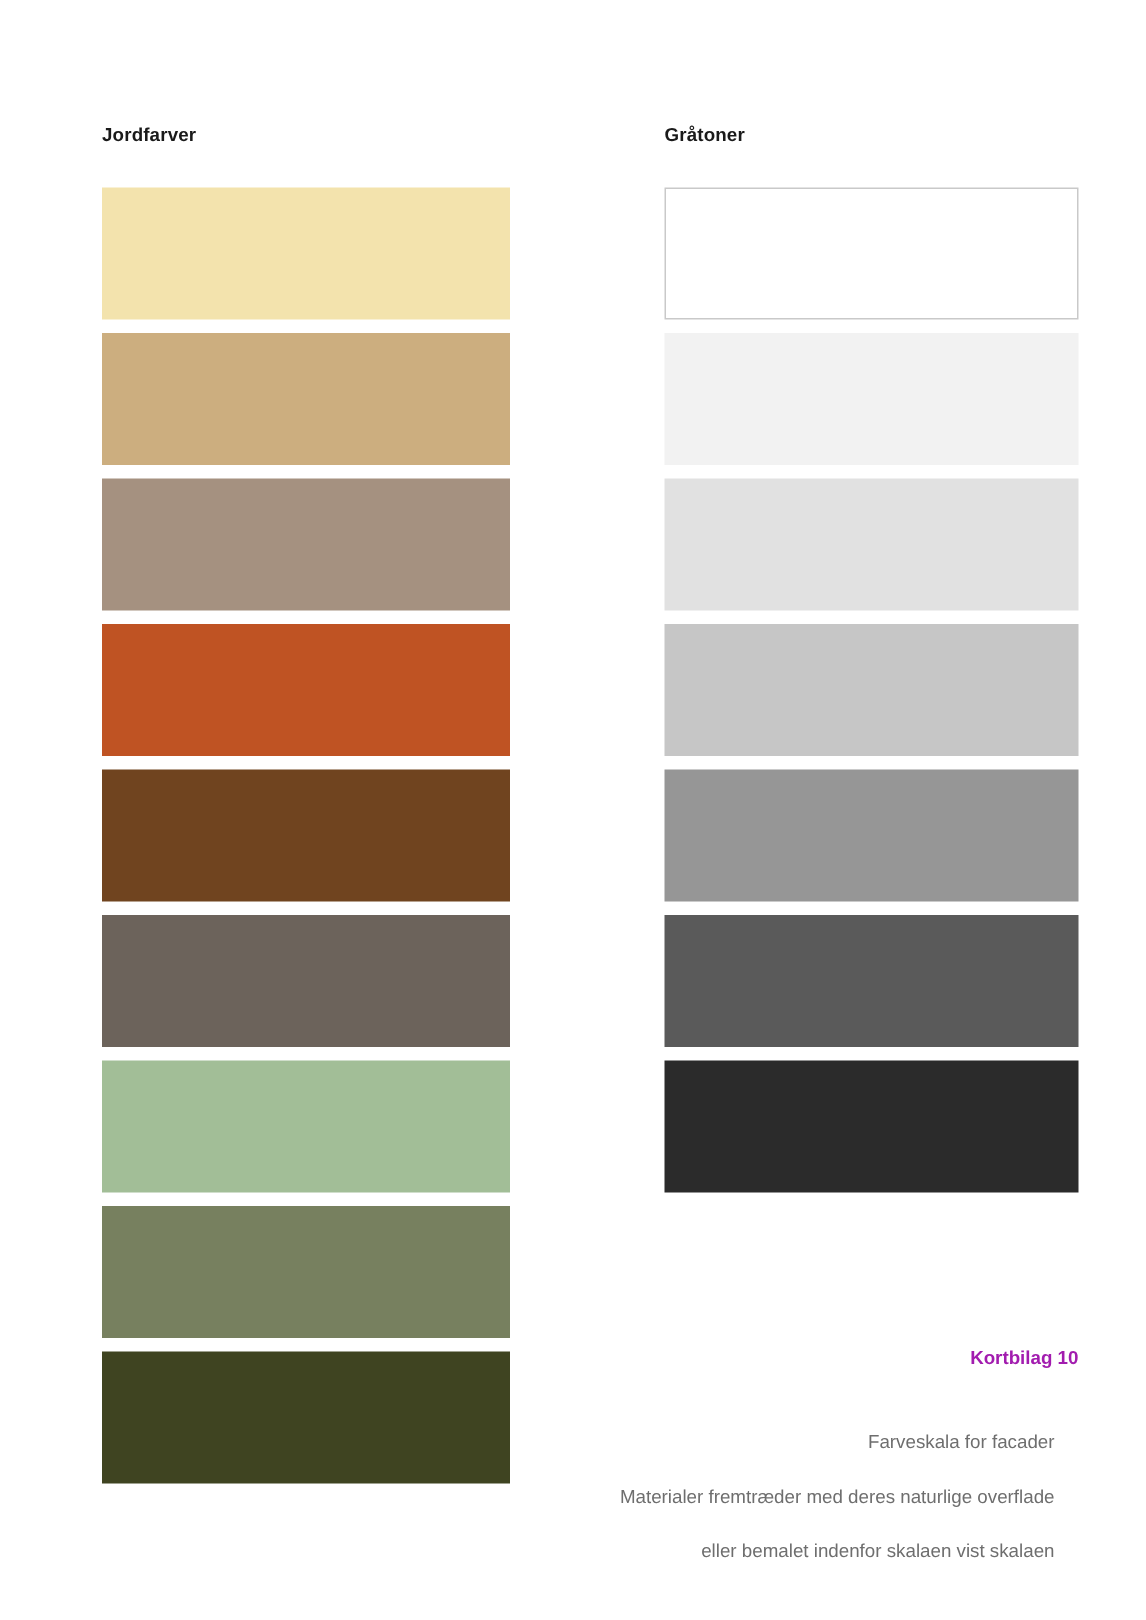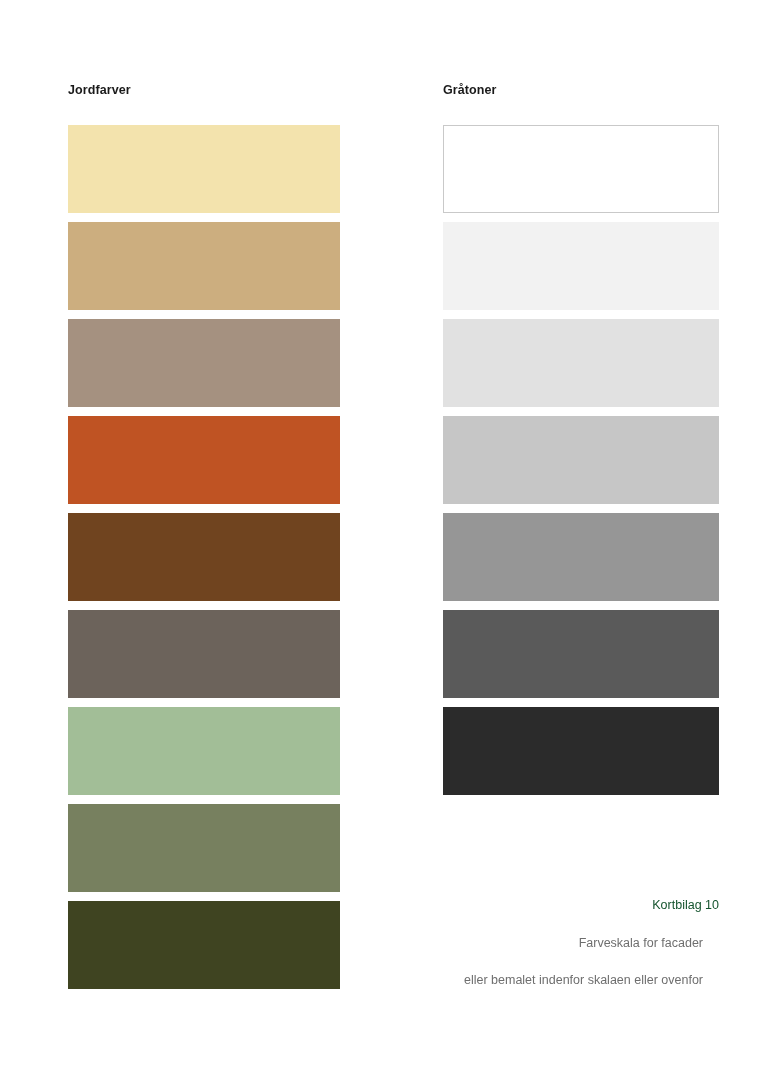--- a/index.html
+++ b/index.html
@@ -57,23 +57,23 @@
   
   .caption-block {
     position: absolute;
     right: 45px;
     top: 898px;
     width: 420px;
     text-align: right;
   }
   .caption-title {
     font-size: 12.5px;
-    font-weight: normal;
-    color: #14532d;
-    margin: 0 0 20px 0;
+    font-weight: bold;
+    color: #a21caf;
+    margin: 0 0 38px 0;
     line-height: 1.2;
   }
   .caption-line {
     font-size: 12.5px;
     font-weight: normal;
     color: #6e6e6e;
     line-height: 1.65;
     margin: 16px;
   }
 </style>
@@ -104,16 +104,17 @@
       <div class="swatch" style="background: rgb(225, 225, 225);"></div>
       <div class="swatch" style="background: rgb(198, 198, 198);"></div>
       <div class="swatch" style="background: rgb(150, 150, 150);"></div>
       <div class="swatch" style="background: rgb(90, 90, 90);"></div>
       <div class="swatch" style="background: rgb(43, 43, 43);"></div>
     </div>
 
   <div class="caption-block">
     <p class="caption-title">Kortbilag 10</p>
     <p class="caption-line">Farveskala for facader</p>
-    <p class="caption-line">eller bemalet indenfor skalaen eller ovenfor</p>
+    <p class="caption-line">Materialer fremtræder med deres naturlige overflade</p>
+    <p class="caption-line">eller bemalet indenfor skalaen vist skalaen</p>
   </div>
 
 </div>
 
 </body></html>

